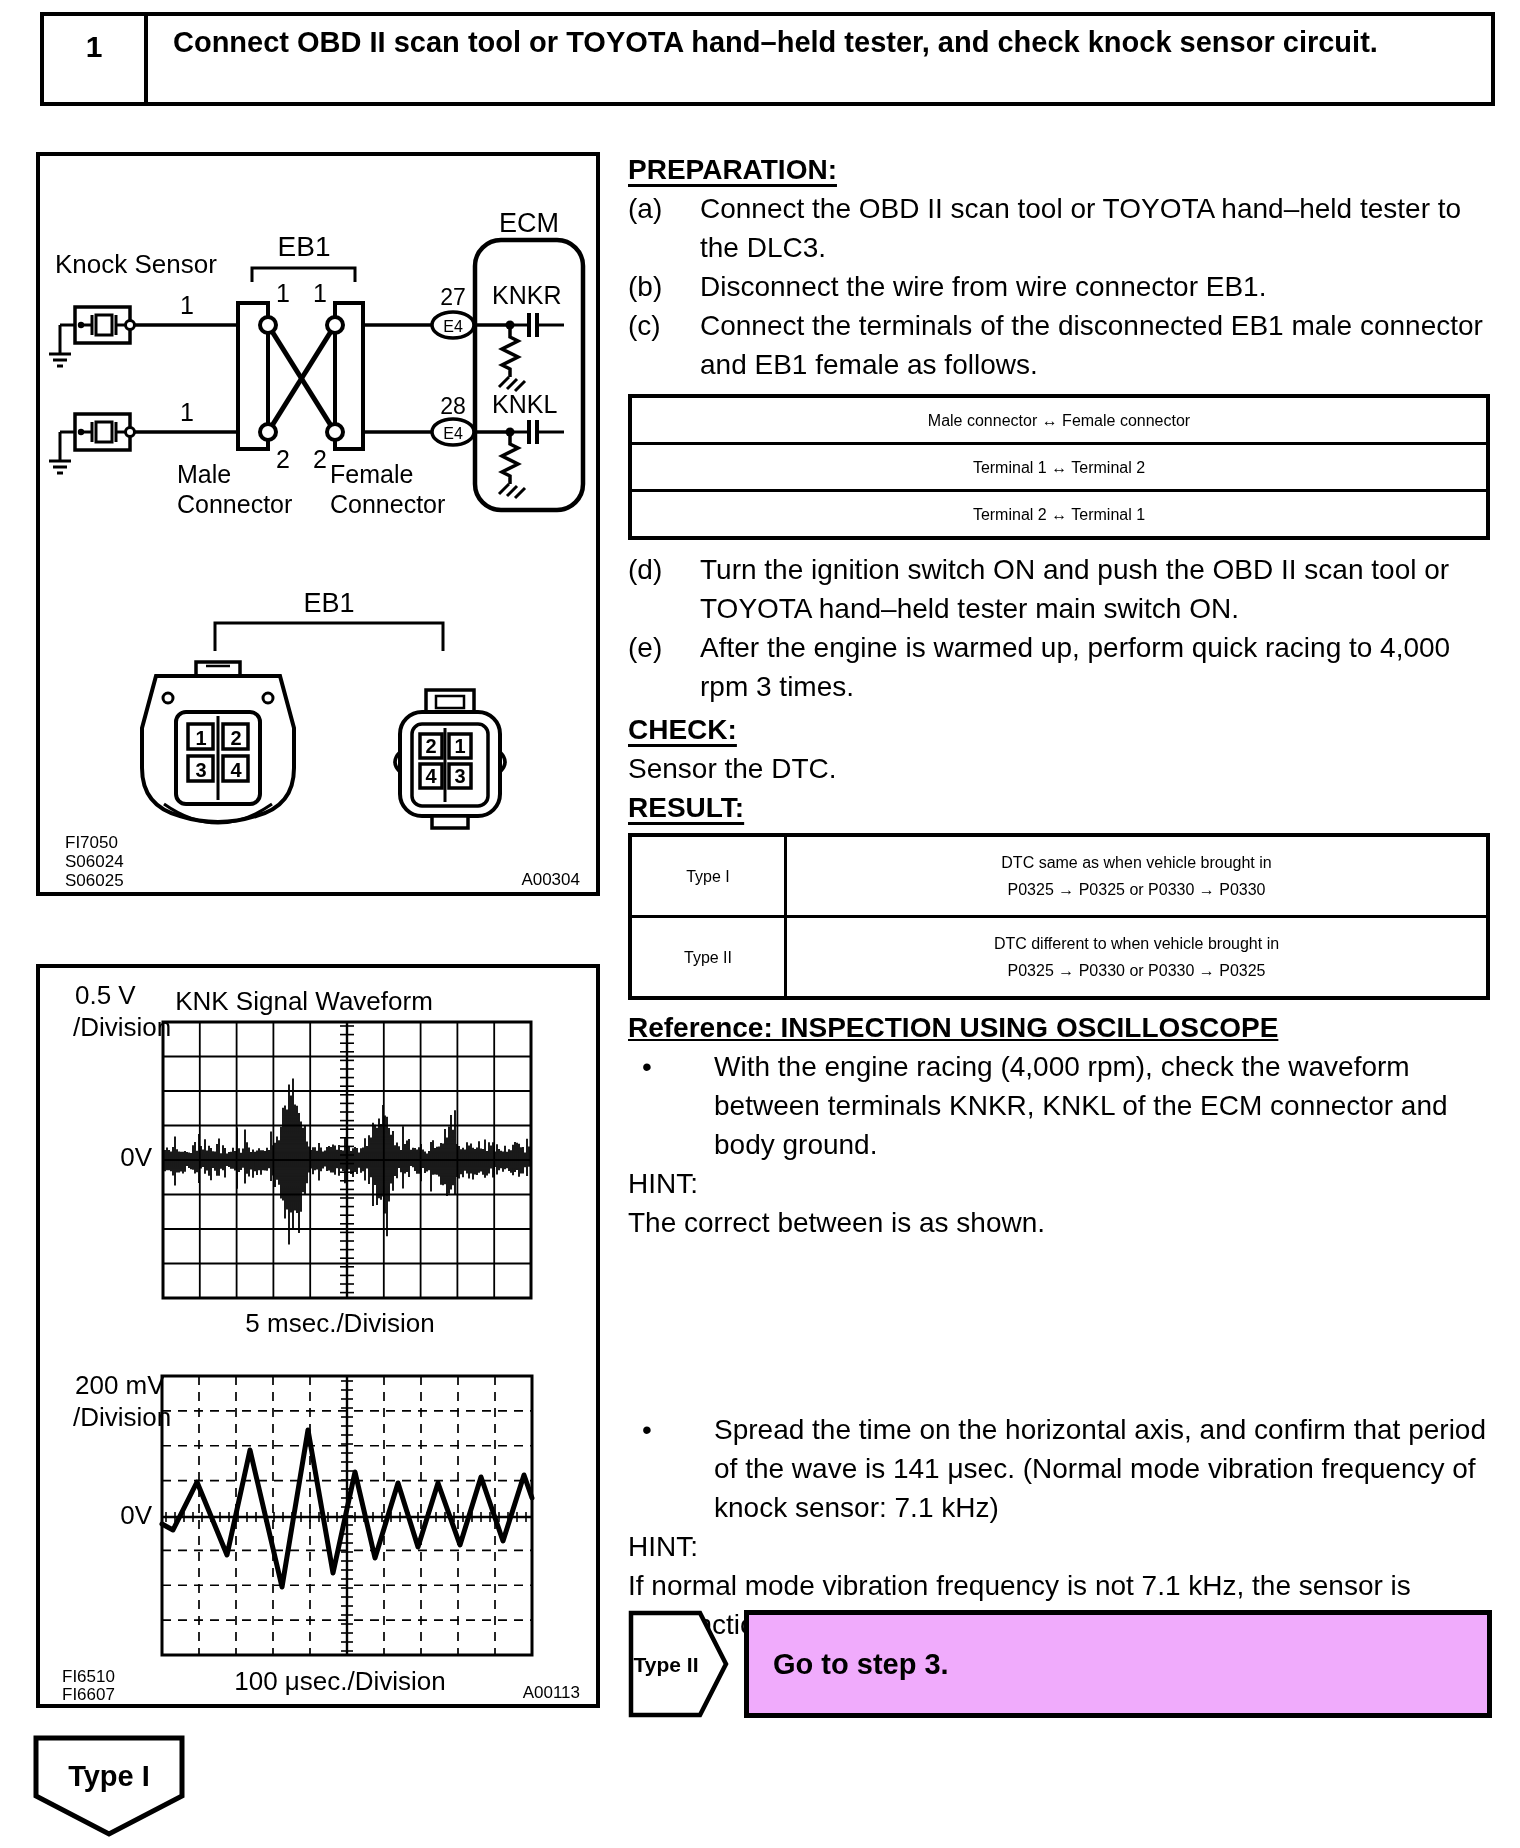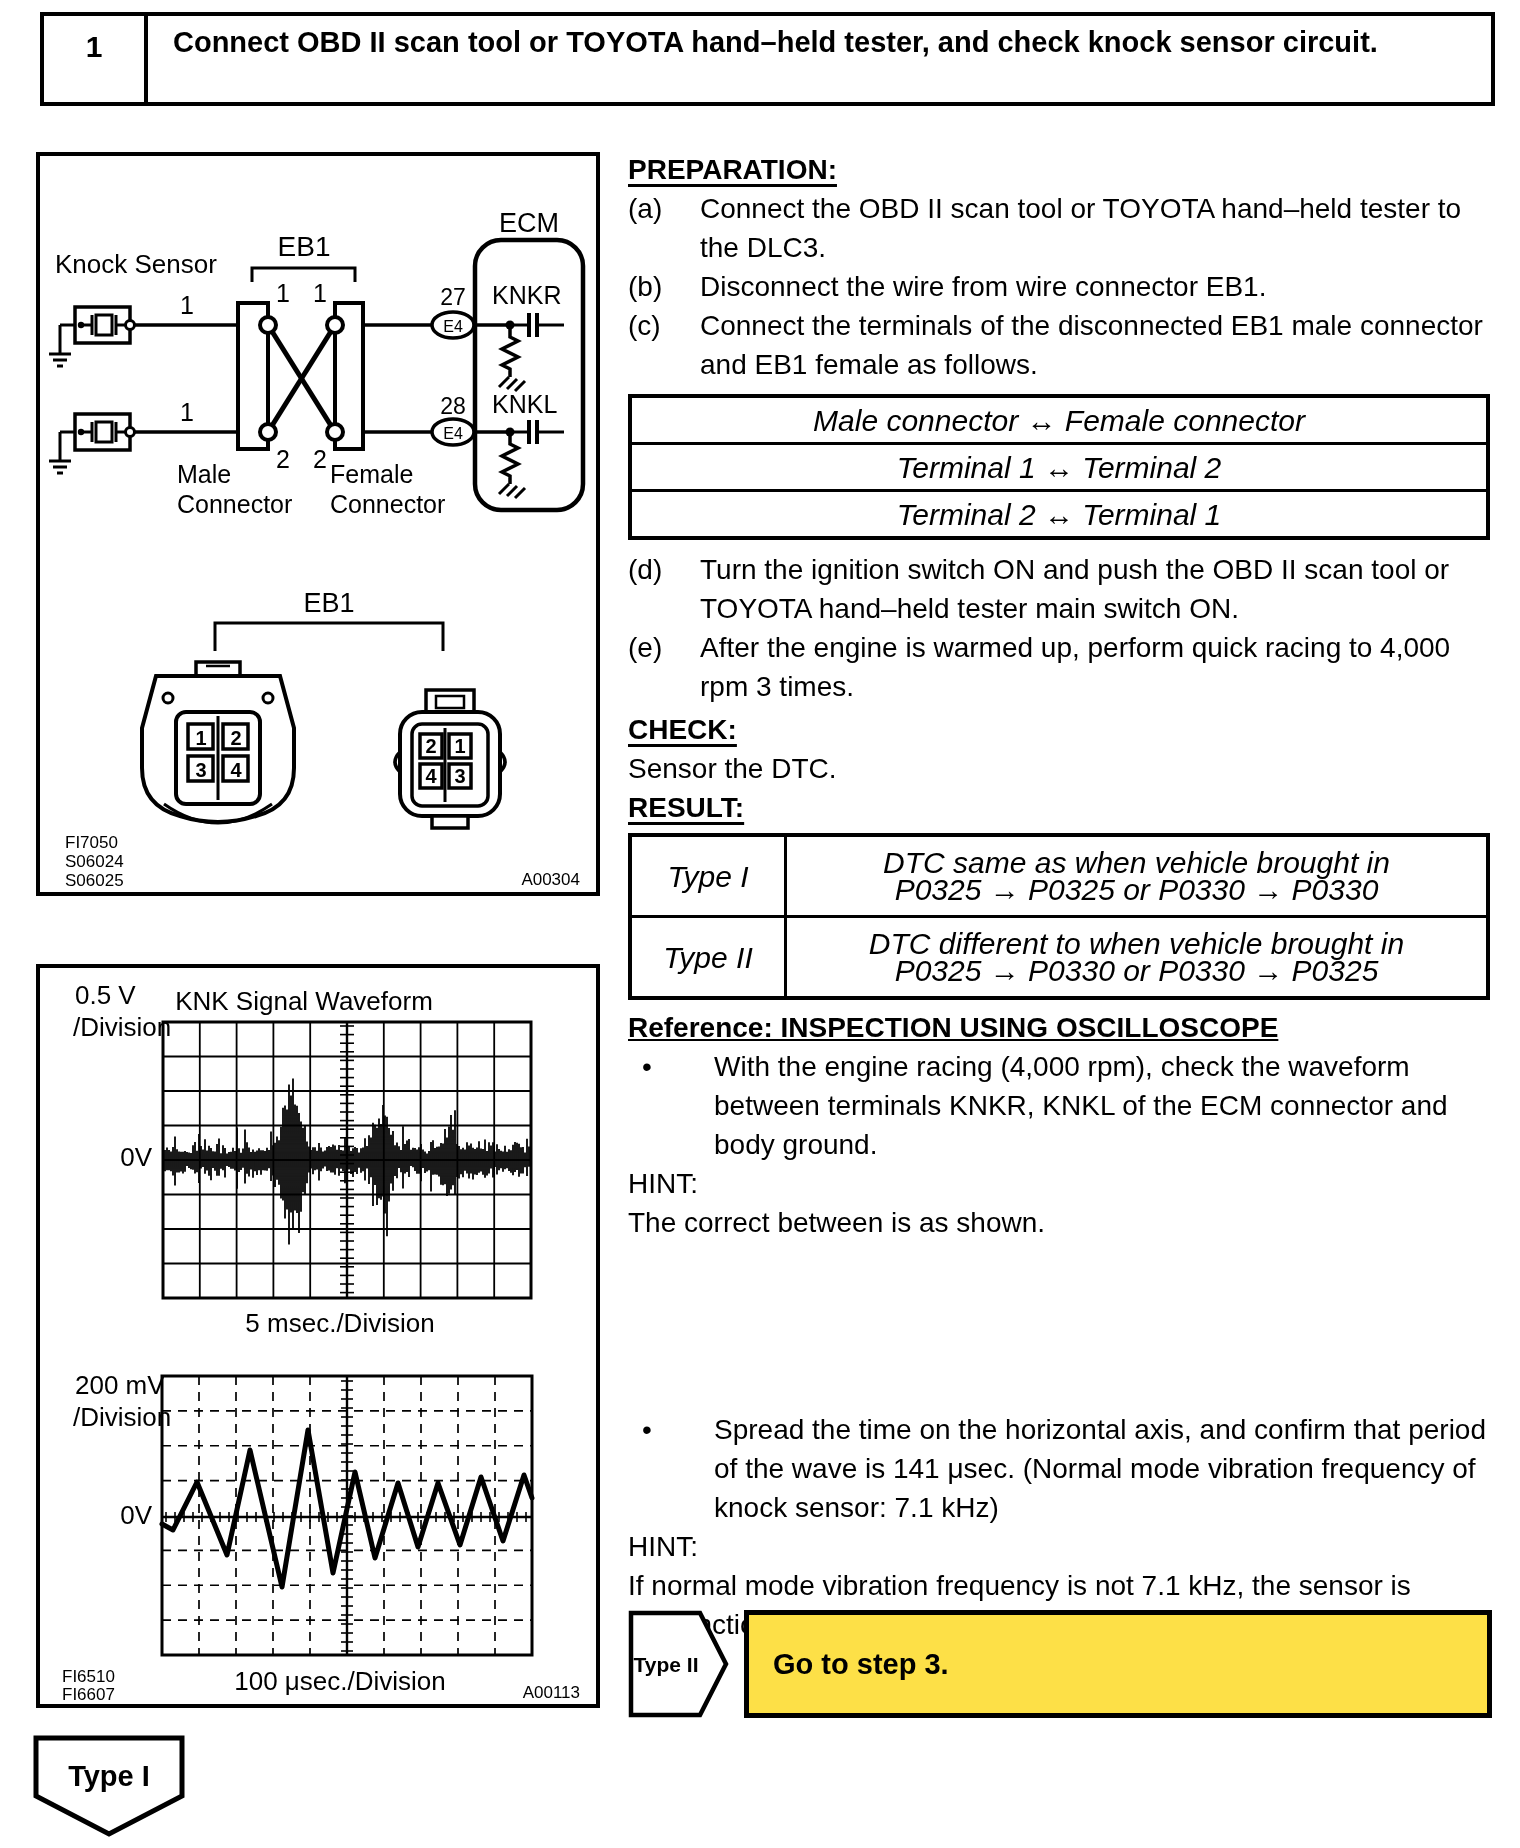--- a/index.html
+++ b/index.html
@@ -10,30 +10,30 @@
   .panel{position:absolute;border:4px solid #000;background:#fff;}
   #diagram{left:36px;top:152px;width:556px;height:736px;}
   #scopes{left:36px;top:964px;width:556px;height:736px;}
   .panel svg{position:absolute;left:0;top:0;}
   #rcol{position:absolute;left:628px;top:150px;width:862px;font-size:28px;line-height:39px;}
   .h-ul{font-weight:bold;text-decoration:underline;text-decoration-thickness:3px;text-underline-offset:5px;}
   .h-b{font-weight:bold;text-decoration:underline;}
   .item{display:flex;}
   .item .lbl{width:72px;flex:none;}
   .item .txt{flex:1;}
-  table.tbl{border-collapse:collapse;width:100%;font-size:30px;line-height:27px;font-style:italic;}
+  table.tbl{border-collapse:collapse;width:100%;font-size:16px;line-height:27px;}
   table.tbl td{border:3px solid #000;text-align:center;vertical-align:middle;padding:4px 6px;}
   table.t1{margin:10px 0 10px 0;border:4px solid #000;}
   table.t1 td{height:36px;}
   table.t2{margin:6px 0 8px 0;border:4px solid #000;}
   table.t2 td{height:70px;}
   table.t2 td.c1{width:140px;}
   .gap{height:168px;}
   .flagrow{position:absolute;left:628px;top:1610px;width:864px;height:108px;display:flex;}
-  .flagbox{margin-left:14px;flex:1;border:5px solid #000;display:flex;align-items:center;padding-left:24px;font-size:29px;font-weight:bold;background:#fde047;}
+  .flagbox{margin-left:14px;flex:1;border:5px solid #000;display:flex;align-items:center;padding-left:24px;font-size:29px;font-weight:bold;background:#f0abfc;}
   #type1{position:absolute;left:30px;top:1734px;}
   svg text{fill:#000;font-family:"Liberation Sans",sans-serif;}
 </style>
 </head>
 <body>
 
 <div class="hdr">
   <div class="hdr-num">1</div>
   <div class="hdr-title">Connect OBD II scan tool or TOYOTA hand–held tester, and check knock sensor circuit.</div>
 </div>

